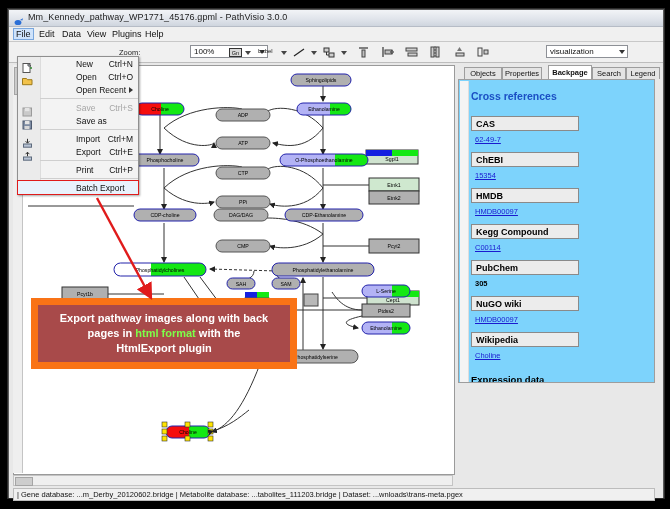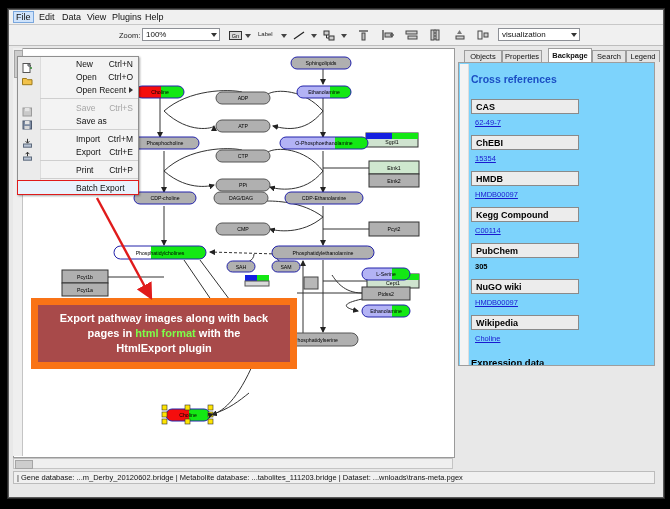--- a/index.html
+++ b/index.html
@@ -19,21 +19,21 @@
 
   
   .menubar{position:relative;height:14px;background:#f0f0f0;border-bottom:1px solid #c8c8c8;}
   .menubar .mi{position:absolute;top:1px;font-size:9px;color:#111;padding:1px 3px;}
   .menubar .mi.sel{background:#cfe3fb;border:1px solid #7aa7dd;padding:0 2px;}
 
   
   .toolbar{position:relative;height:20px;background:#f0f0f0;border-bottom:1px solid #bdbdbd;}
   .tb-label{position:absolute;font-size:7.5px;color:#222;top:6px;}
   .combo{position:absolute;height:13px;background:#fff;border:1px solid #8d9096;
-         font-size:8px;color:#111;display:flex;align-items:center;padding-left:3px;box-sizing:border-box;}
+         font-size:8px;color:#111;display:flex;align-items:center;padding-left:3px;box-sizing:border-box;margin-left:48px;}
   .combo .arw{position:absolute;right:2px;top:4px;width:0;height:0;
          border-left:3px solid transparent;border-right:3px solid transparent;border-top:4px solid #333;}
   .tbtn{position:absolute;top:3px;height:14px;display:flex;align-items:center;justify-content:center;}
   .tbtn svg{display:block;}
   .drop-arw{position:absolute;top:9px;width:0;height:0;
       border-left:3px solid transparent;border-right:3px solid transparent;border-top:4px solid #444;}
 
   
   .body{position:relative;height:435px;background:#e8e8e8;}
 
@@ -93,20 +93,29 @@
 
   
   .nlab{font-size:5.2px;fill:#000;font-family:"Liberation Sans",sans-serif;}
 </style>
 </head>
 <body>
 
 <div id="root">
   <div class="win">
 
+    <div class="titlebar">
+      <span class="tico">
+        <svg width="10" height="10" viewBox="0 0 10 10">
+            <ellipse cx="4" cy="5.5" rx="3.4" ry="2.6" fill="#2b6fd6"></ellipse>
+            <path d="M6 3 L9 1.2 L8.4 3.4Z" fill="#2b6fd6"></path>
+          </svg>
+      </span>
+      <span class="ttxt">Mm_Kennedy_pathway_WP1771_45176.gpml - PathVisio 3.0.0</span>
+    </div>
 
     <div class="menubar">
       <span class="mi sel" style="left:4px">File</span>
       <span class="mi" style="left:27px">Edit</span>
       <span class="mi" style="left:50px">Data</span>
       <span class="mi" style="left:75px">View</span>
       <span class="mi" style="left:100px">Plugins</span>
       <span class="mi" style="left:133px">Help</span>
     </div>
 

